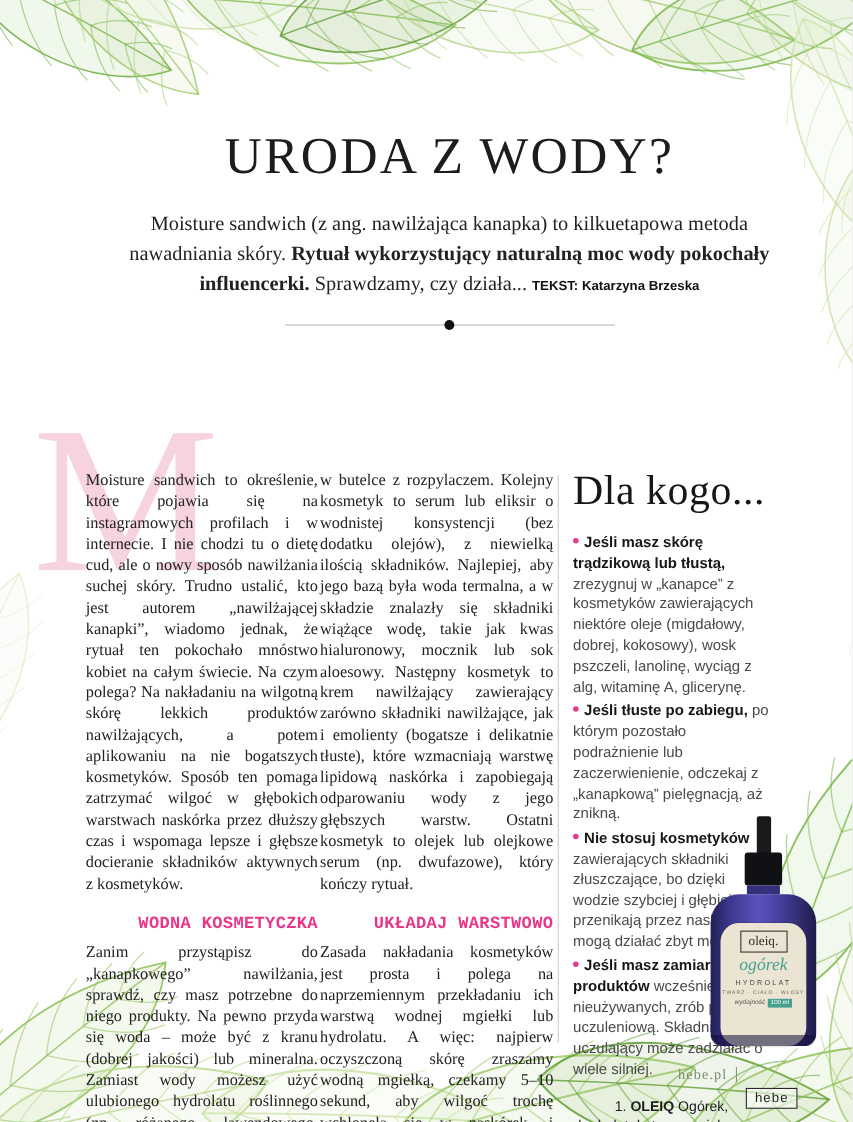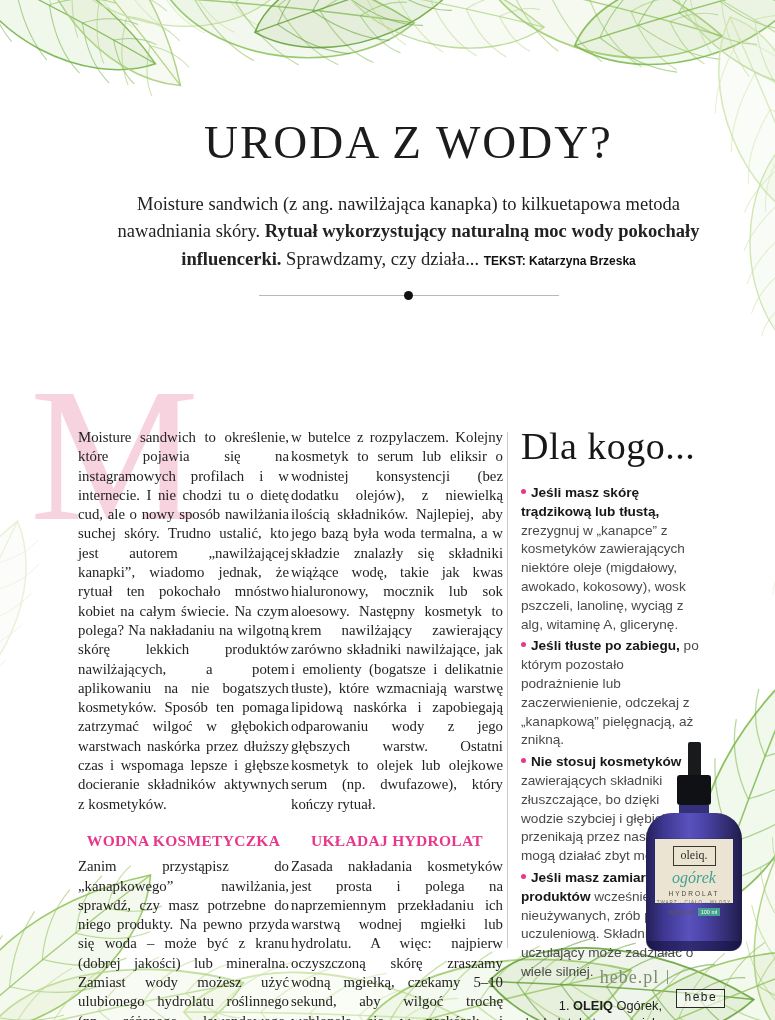--- a/index.html
+++ b/index.html
@@ -19,22 +19,22 @@
   .divider .dot{position:absolute;left:50%;top:0;width:9px;height:9px;margin-left:-4.5px;border-radius:50%;background:#111;}
   
   .dropcap{position:absolute;left:30px;top:360px;font-size:190px;line-height:1;
            color:var(--dropcap-pink,#f7d2df);z-index:1;font-family:"Liberation Serif",serif;}
   
   .col{position:absolute;top:428px;z-index:2;font-size:14.8px;line-height:19.3px;
        text-align:justify;color:#222;}
   .col1{left:78px;width:211px;}
   .col2{left:291px;width:212px;}
   .col p{margin:0;}
-  .subhead{font-family:Liberation Serif, serif;font-weight:700;font-size:15.5px;
-           color:var(--accent-pink,#e8378b);text-align:center;margin:17px 0 7px;letter-spacing:0.3px;}
+  .subhead{font-family:Liberation Mono, monospace;font-weight:700;font-size:15.5px;
+           color:var(--accent-pink,#e8378b);text-align:right;margin:17px 0 7px;letter-spacing:0.3px;}
   .vrule{position:absolute;left:507px;top:432px;width:1px;height:516px;background:#cccccc;z-index:1;}
   
   .col3{position:absolute;left:521px;top:424px;width:183px;z-index:2;
         font-family:"Liberation Sans",sans-serif;text-align:left;}
   .sidebar-heading{font-family:"Liberation Serif",serif;font-size:38px;color:#171717;
                    letter-spacing:0.5px;margin:0 0 16px;}
   .bullet{font-size:13.6px;line-height:18.8px;color:#4a4a4a;margin-bottom:3px;}
   .bullet b{color:#171717;}
   .bdot{display:inline-block;width:5px;height:5px;border-radius:50%;
         background:var(--accent-pink,#e8378b);margin-right:5px;vertical-align:3px;}
@@ -44,36 +44,36 @@
   
   .bottle{position:absolute;left:646px;top:742px;width:96px;height:212px;z-index:2;}
   .nozzle{width:13px;height:36px;background:#191a1c;margin:0 auto;border-radius:2px 2px 0 0;}
   .sprayhead{width:34px;height:30px;background:#101114;margin:-3px auto 0;border-radius:3px;}
   .neck{width:30px;height:8px;background:#34307a;margin:0 auto;}
   .bbody{position:relative;width:96px;height:138px;margin:0 auto;
          background:linear-gradient(90deg,#241f55 0%,#3d3790 18%,#5a52bd 45%,#4a43a6 62%,#2e2968 88%,#1f1b49 100%);
          border-radius:26px 26px 12px 12px;}
   .bbody::after{content:"";position:absolute;bottom:0;left:0;right:0;height:10px;
          background:rgba(18,14,58,.55);border-radius:0 0 12px 12px;}
-  .blabel{position:absolute;left:9px;top:26px;width:78px;height:64px;background:#ebe4d3;
-          box-shadow:0 0 0 1px rgba(0,0,0,.10);text-align:center;font-family:"Liberation Sans",sans-serif;}
+  .blabel{position:absolute;left:9px;top:26px;width:78px;height:112px;background:#ebe4d3;
+          box-shadow:0 0 0 1px rgba(0,0,0,.10);text-align:center;font-family:"Liberation Sans",sans-serif;border-radius:17px;}
   .brand-box{display:inline-block;margin-top:7px;padding:1px 7px 2px;border:1px solid #3a372f;
              font-family:"Liberation Serif",serif;font-size:12px;color:#2f2d26;}
   .variant{font-family:"Liberation Serif",serif;font-style:italic;font-size:16px;
            color:var(--label-teal,#45a08f);margin-top:3px;}
   .ptype{font-size:6.5px;letter-spacing:2px;color:#4a473d;margin-top:3px;}
   .usage{font-size:4.5px;letter-spacing:1px;color:#6b675a;margin-top:3px;}
   .cap-row{margin-top:3px;display:flex;align-items:center;justify-content:center;gap:2px;}
   .cap-label{font-size:6px;font-style:italic;color:#5c584c;}
   .cap-box{font-size:5.5px;color:#fff;background:var(--label-teal,#45a08f);padding:1px 3px;}
   
   .footer{position:absolute;right:50px;bottom:12px;z-index:3;display:flex;align-items:center;gap:8px;}
-  .site{font-family:"Liberation Serif",serif;font-size:18px;color:#7d8d72;letter-spacing:1px;}
+  .site{font-family:"Liberation Serif",serif;font-size:13px;color:#7d8d72;letter-spacing:1px;}
   .fbar{width:1px;height:14px;background:#8a977e;}
-  .logo-box{font-family:Liberation Mono, monospace;font-size:12px;color:#1d1d1b;border:1px solid #2a2a28;
+  .logo-box{font-family:Liberation Sans, sans-serif;font-size:12px;color:#1d1d1b;border:1px solid #2a2a28;
             padding:1px 7px 2px;letter-spacing:1px;background:rgba(255,255,255,.55);margin-top:43px;}
 </style>
 </head>
 <body>
 
 <svg width="0" height="0" style="position:absolute" aria-hidden="true">
   <defs>
     <g id="skel-leaf">
       <path d="M6,55 C35,12 125,2 214,40 C168,96 58,104 6,55 Z" fill="currentColor" fill-opacity="0.10" stroke="currentColor" stroke-opacity="0.85" stroke-width="1.4"></path>
       <path d="M6,55 C70,48 150,42 214,40" fill="none" stroke="currentColor" stroke-opacity="0.8" stroke-width="1.2"></path>
@@ -176,30 +176,30 @@
   <div class="dropcap">M</div>
 
   <div class="col col1">
     <p>Moisture sandwich to określenie, które pojawia się na instagramowych profilach i w internecie. I nie chodzi tu o dietę cud, ale o nowy sposób nawilżania suchej skóry. Trudno ustalić, kto jest autorem „nawilżającej kanapki”, wiadomo jednak, że rytuał ten pokochało mnóstwo kobiet na całym świecie. Na czym polega? Na nakładaniu na wilgotną skórę lekkich produktów nawilżających, a potem aplikowaniu na nie bogatszych kosmetyków. Sposób ten pomaga zatrzymać wilgoć w głębokich warstwach naskórka przez dłuższy czas i wspomaga lepsze i głębsze docieranie składników aktywnych z kosmetyków.</p>
     <div class="subhead">WODNA KOSMETYCZKA</div>
     <p>Zanim przystąpisz do „kanapkowego” nawilżania, sprawdź, czy masz potrzebne do niego produkty. Na pewno przyda się woda – może być z kranu (dobrej jakości) lub mineralna. Zamiast wody możesz użyć ulubionego hydrolatu roślinnego (np. różanego, lawendowego, rozmarynowego), który koi i uspokaja skórę. Ważne, aby ten płyn znalazł się</p>
   </div>
 
   <div class="col col2">
     <p>w butelce z rozpylaczem. Kolejny kosmetyk to serum lub eliksir o wodnistej konsystencji (bez dodatku olejów), z niewielką ilością składników. Najlepiej, aby jego bazą była woda termalna, a w składzie znalazły się składniki wiążące wodę, takie jak kwas hialuronowy, mocznik lub sok aloesowy. Następny kosmetyk to krem nawilżający zawierający zarówno składniki nawilżające, jak i emolienty (bogatsze i delikatnie tłuste), które wzmacniają warstwę lipidową naskórka i zapobiegają odparowaniu wody z jego głębszych warstw. Ostatni kosmetyk to olejek lub olejkowe serum (np. dwufazowe), który kończy rytuał.</p>
-    <div class="subhead">UKŁADAJ HYDROLAT</div>
+    <div class="subhead">UKŁADAJ WARSTWOWO</div>
     <p><span>Zasada nakładania kosmetyków jest prosta i polega na naprzemiennym przekładaniu ich warstwą wodnej mgiełki lub hydrolatu. A więc: najpierw oczyszczoną skórę zraszamy wodną mgiełką, czekamy 5–10 sekund, aby wilgoć trochę wchłonęła się w naskórek, i nakładamy wodne serum lub elik-</span></p>
   </div>
 
   <div class="vrule"></div>
 
   <div class="col3">
     <div class="sidebar-heading">Dla kogo...</div>
 
-    <div class="bullet"><span class="bdot"></span><b>Jeśli masz skórę trądzikową lub tłustą,</b><span> zrezygnuj w „kanapce” z kosmetyków zawierających niektóre oleje (migdałowy, awokado, kokosowy), wosk pszczeli, lanolinę, wyciąg z alg, witaminę A, glicerynę.</span></div>
+    <div class="bullet"><span class="bdot"></span><b>Jeśli masz skórę trądzikową lub tłustą,</b><span> zrezygnuj w „kanapce” z kosmetyków zawierających niektóre oleje (migdałowy, dobrej, kokosowy), wosk pszczeli, lanolinę, wyciąg z alg, witaminę A, glicerynę.</span></div>
     <div class="bullet"><span class="bdot"></span><b>Jeśli tłuste po zabiegu,</b><span> po którym pozostało podrażnienie lub zaczerwienienie, odczekaj z „kanapkową” pielęgnacją, aż znikną.</span></div>
     <div class="bullet"><span class="bdot"></span><b>Nie stosuj kosmetyków</b><span> zawierających składniki złuszczające, bo dzięki wodzie szybciej i głębiej przenikają przez naskórek i mogą działać zbyt mocno.</span></div>
     <div class="bullet"><span class="bdot"></span><b>Jeśli masz zamiar użyć produktów</b><span> wcześniej nieużywanych, zrób próbę uczuleniową. Składnik uczulający może zadziałać o wiele silniej.</span></div>
 
     <div class="caption">
       <span>1. </span><b>OLEIQ</b><span> Ogórek, hydrolat do twarzy, ciała i włosów, 100 ml, cena: </span>
       
     </div>
   </div>
 

